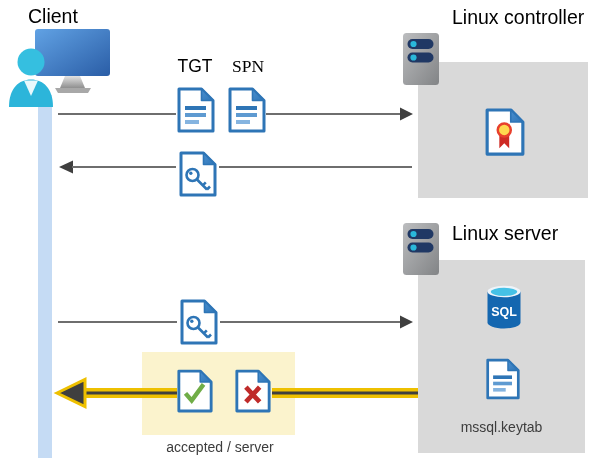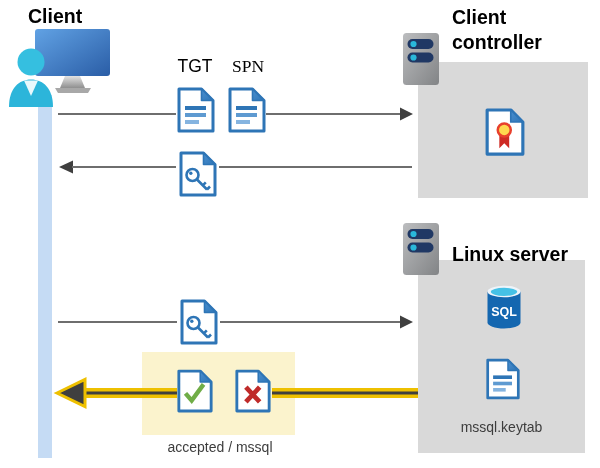--- a/index.html
+++ b/index.html
@@ -9,24 +9,24 @@
   }
   .abs{position:absolute;}
   .timeline{left:38px;top:95px;width:14px;height:363px;background:#c5dbf4;z-index:1;}
   .gbox{background:#d9d9d9;z-index:0;}
   .dc-box{left:418px;top:62px;width:170px;height:136px;}
   .ls-box{left:418px;top:260px;width:167px;height:193px;}
   .ybox{left:142px;top:352px;width:153px;height:83px;background:#fbf3cd;z-index:1;}
   .arrows{left:0;top:0;z-index:2;pointer-events:none;}
   .icon{z-index:3;}
   .lbl{z-index:4;color:#000;}
-  .h1{font-weight:bold;font-size:19.5px;line-height:1.3;}
+  .h1{font-weight:normal;font-size:19.5px;line-height:1.3;}
   .client-label{left:28px;top:4px;}
   .dc-label{left:452px;top:5px;width:140px;}
-  .ls-label{left:452px;top:242px;width:140px;}
+  .ls-label{left:452px;top:221px;width:140px;}
   .tick{font-size:17.5px;color:#000000;text-align:center;}
   .tgt-label{left:173px;top:56px;width:44px;}
   .spn-label{left:226px;top:56px;width:44px;font-family:Liberation Serif, serif;}
   .small{font-size:14px;color:#3d3d3d;text-align:center;}
   .keytab-label{left:420px;top:419px;width:163px;}
   .result-label{left:139px;top:439px;width:162px;}
 </style>
 </head>
 <body>
 
@@ -86,21 +86,21 @@
   <div class="abs lbl h1 client-label">Client</div>
   <svg class="abs icon" style="left:8px;top:27px;" width="105" height="80" viewBox="0 0 105 80">
     <rect x="27" y="2" width="75" height="47" rx="3" fill="url(#mong)"></rect>
     <path d="M57,49 H72 L77,61 H52 Z" fill="url(#stng)"></path>
     <path d="M47,61 H83 L80,66 H50 Z" fill="#a8a8a8"></path>
     <circle cx="23" cy="35" r="13.5" fill="#35bfe0"></circle>
     <path d="M1,80 C1,61 11,52.5 23,52.5 C35,52.5 45,61 45,80 Z" fill="#2cb5da"></path>
     <path d="M16,53.5 L23,69 L30,53.5 Z" fill="#e8f8fc"></path>
   </svg>
 
-  <div class="abs lbl h1 dc-label">Client controller</div>
+  <div class="abs lbl h1 dc-label">Linux controller</div>
   <svg class="abs icon" style="left:402px;top:32px;" width="38" height="54" viewBox="0 0 38 54">
     <rect x="1" y="1" width="36" height="52" rx="3.5" fill="url(#srvg)"></rect>
     <rect x="5.5" y="7" width="26" height="10" rx="5" fill="#203864"></rect>
     <circle cx="11.5" cy="12" r="3.1" fill="#2ab8da"></circle>
     <rect x="5.5" y="20.5" width="26" height="10" rx="5" fill="#203864"></rect>
     <circle cx="11.5" cy="25.5" r="3.1" fill="#2ab8da"></circle>
   </svg>
   <svg class="abs icon" style="left:484px;top:106px;" width="42" height="52" viewBox="0 0 40 48">
     <path d="M3,3 H25.5 L37,14.5 V45 H3 Z" fill="#ffffff" stroke="#2e75b6" stroke-width="3" stroke-linejoin="round"></path>
     <path d="M25.5,3 V14.5 H37 Z" fill="url(#foldg)" stroke="#2e75b6" stroke-width="1.6" stroke-linejoin="round"></path>
@@ -171,15 +171,15 @@
   <svg class="abs icon" style="left:176px;top:368px;" width="38" height="46" viewBox="0 0 40 48">
     <path d="M3,3 H25.5 L37,14.5 V45 H3 Z" fill="#ffffff" stroke="#2e75b6" stroke-width="3" stroke-linejoin="round"></path>
     <path d="M25.5,3 V14.5 H37 Z" fill="url(#foldg)" stroke="#2e75b6" stroke-width="1.6" stroke-linejoin="round"></path>
     <path d="M10,26.5 L16.5,34 L29,17" fill="none" stroke="#70ad47" stroke-width="4.6"></path>
   </svg>
   <svg class="abs icon" style="left:234px;top:368px;" width="38" height="46" viewBox="0 0 40 48">
     <path d="M3,3 H25.5 L37,14.5 V45 H3 Z" fill="#ffffff" stroke="#2e75b6" stroke-width="3" stroke-linejoin="round"></path>
     <path d="M25.5,3 V14.5 H37 Z" fill="url(#foldg)" stroke="#2e75b6" stroke-width="1.6" stroke-linejoin="round"></path>
     <path d="M12.5,20 L27,35.5 M27,20 L12.5,35.5" fill="none" stroke="#bf2b2a" stroke-width="5"></path>
   </svg>
-  <div class="abs lbl small result-label">accepted / mssql</div>
+  <div class="abs lbl small result-label">accepted / server</div>
 
 </div>
 
 </body></html>

